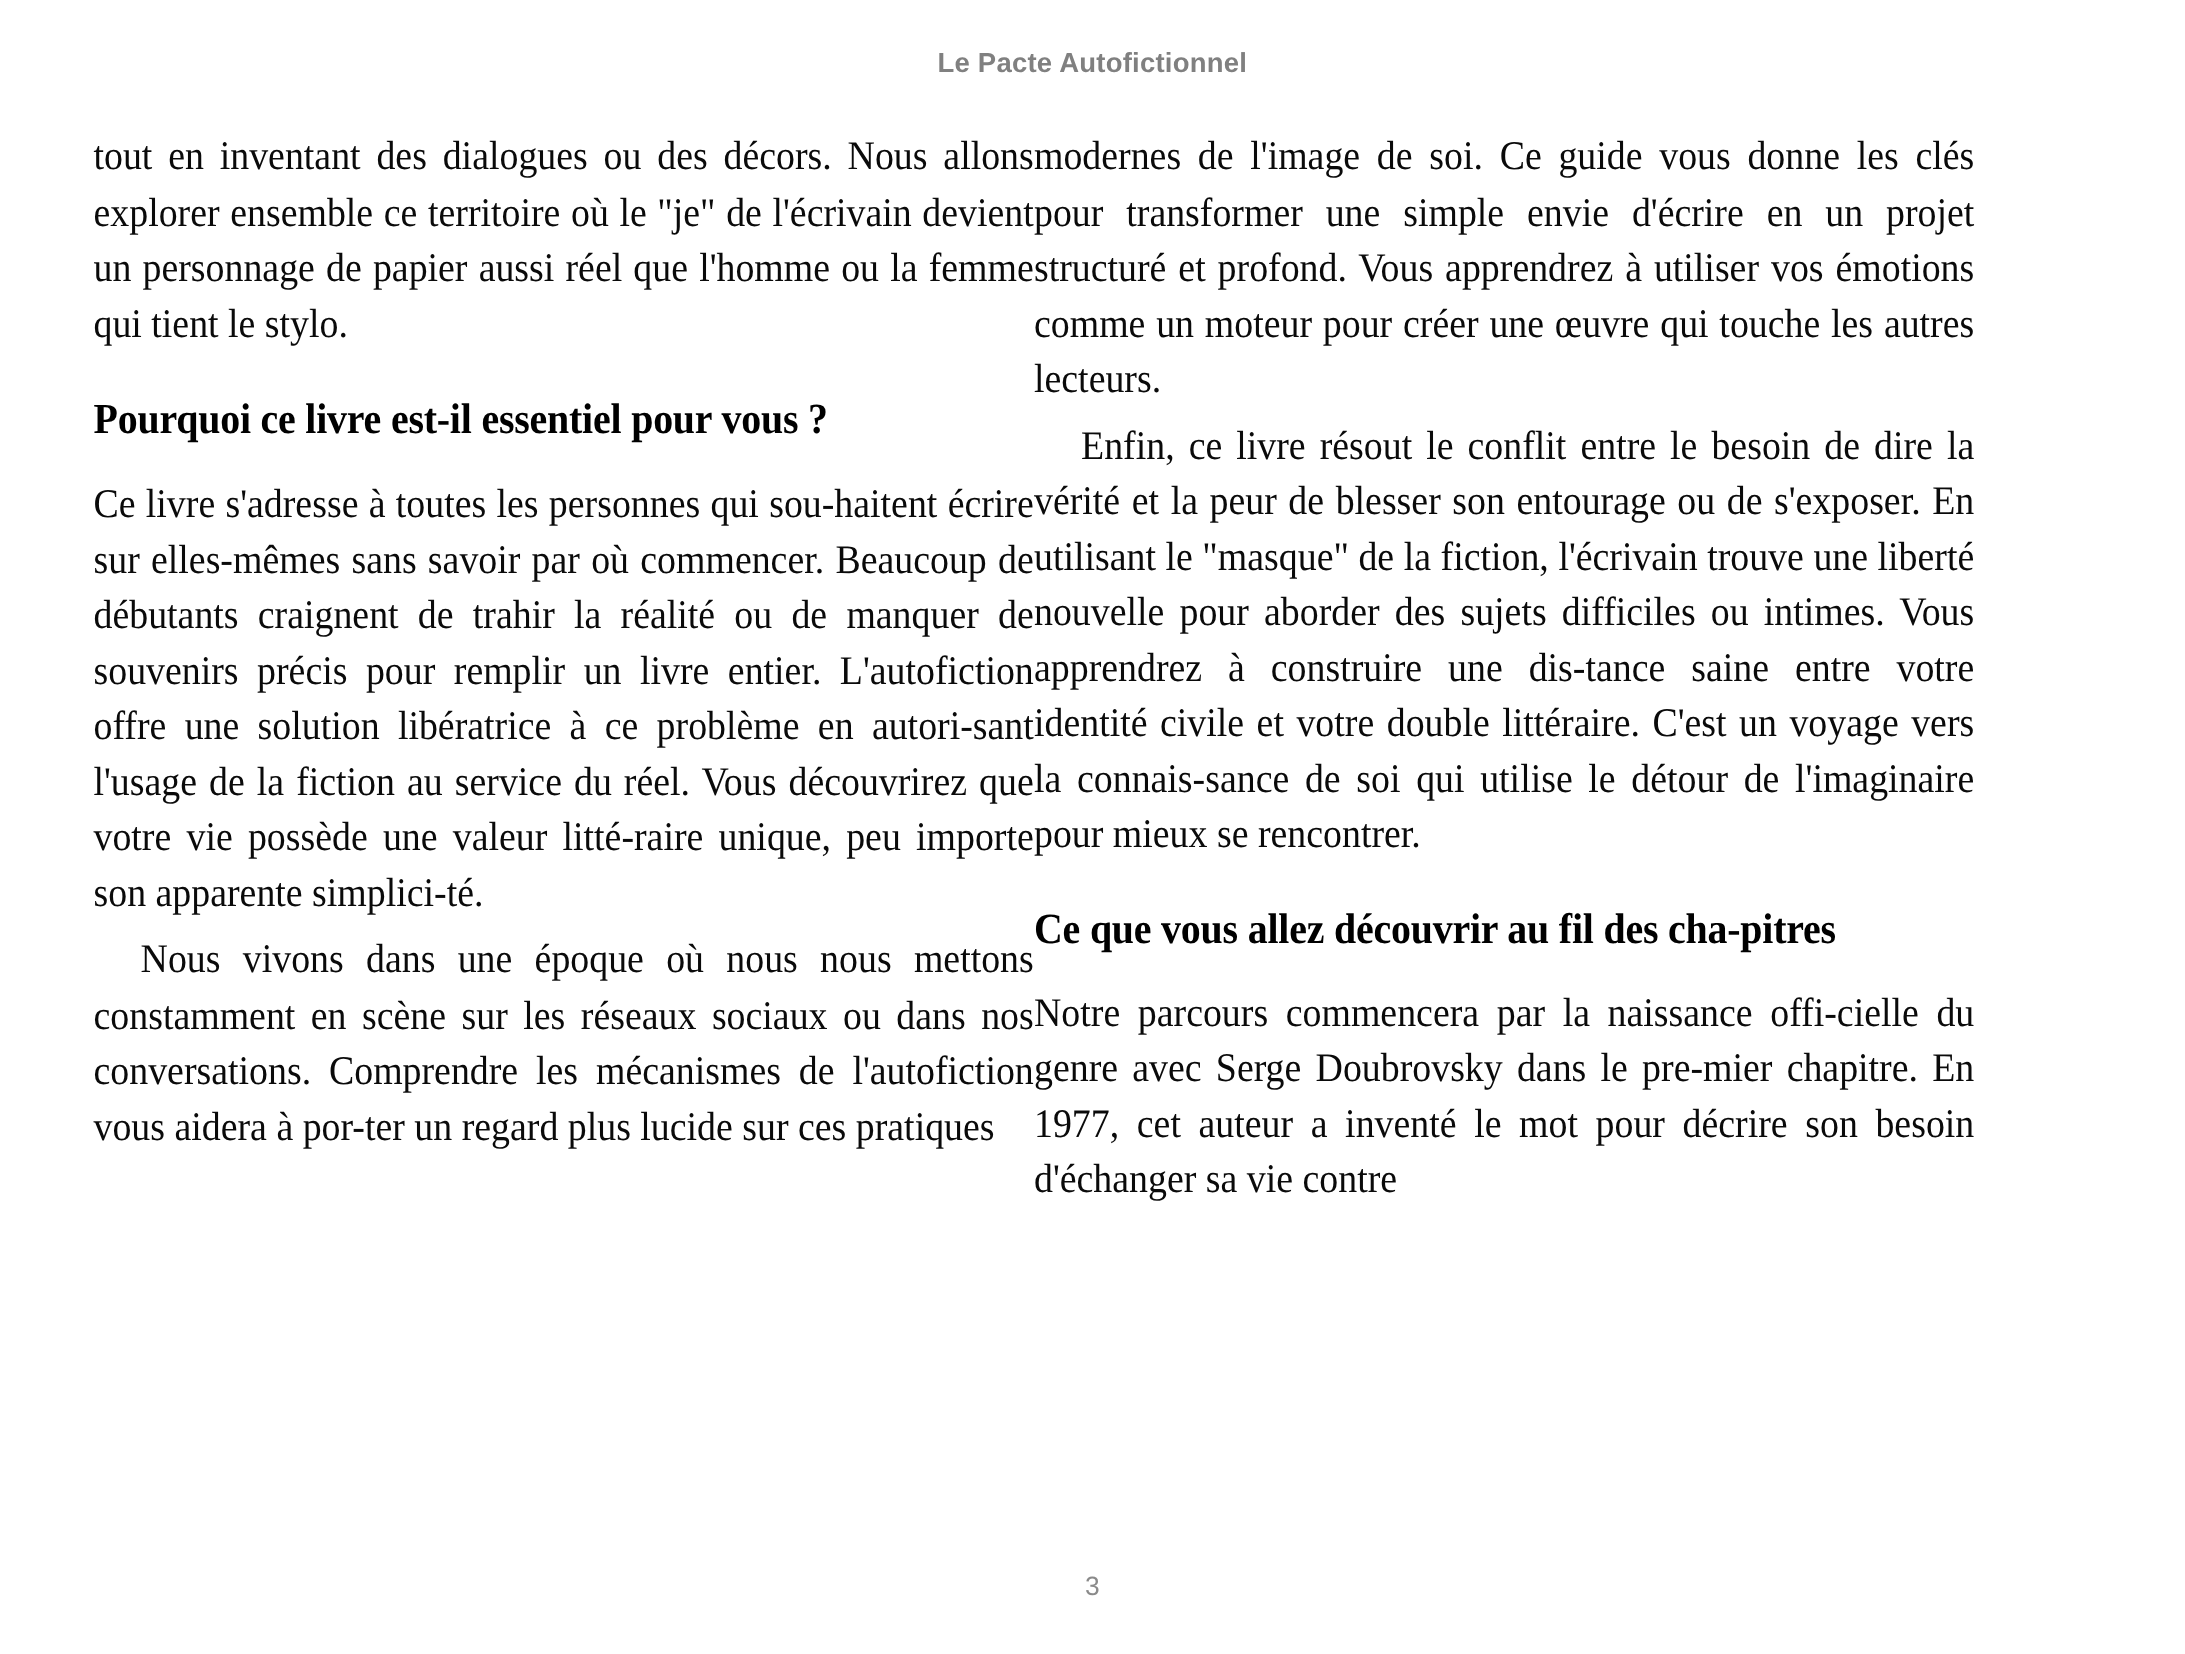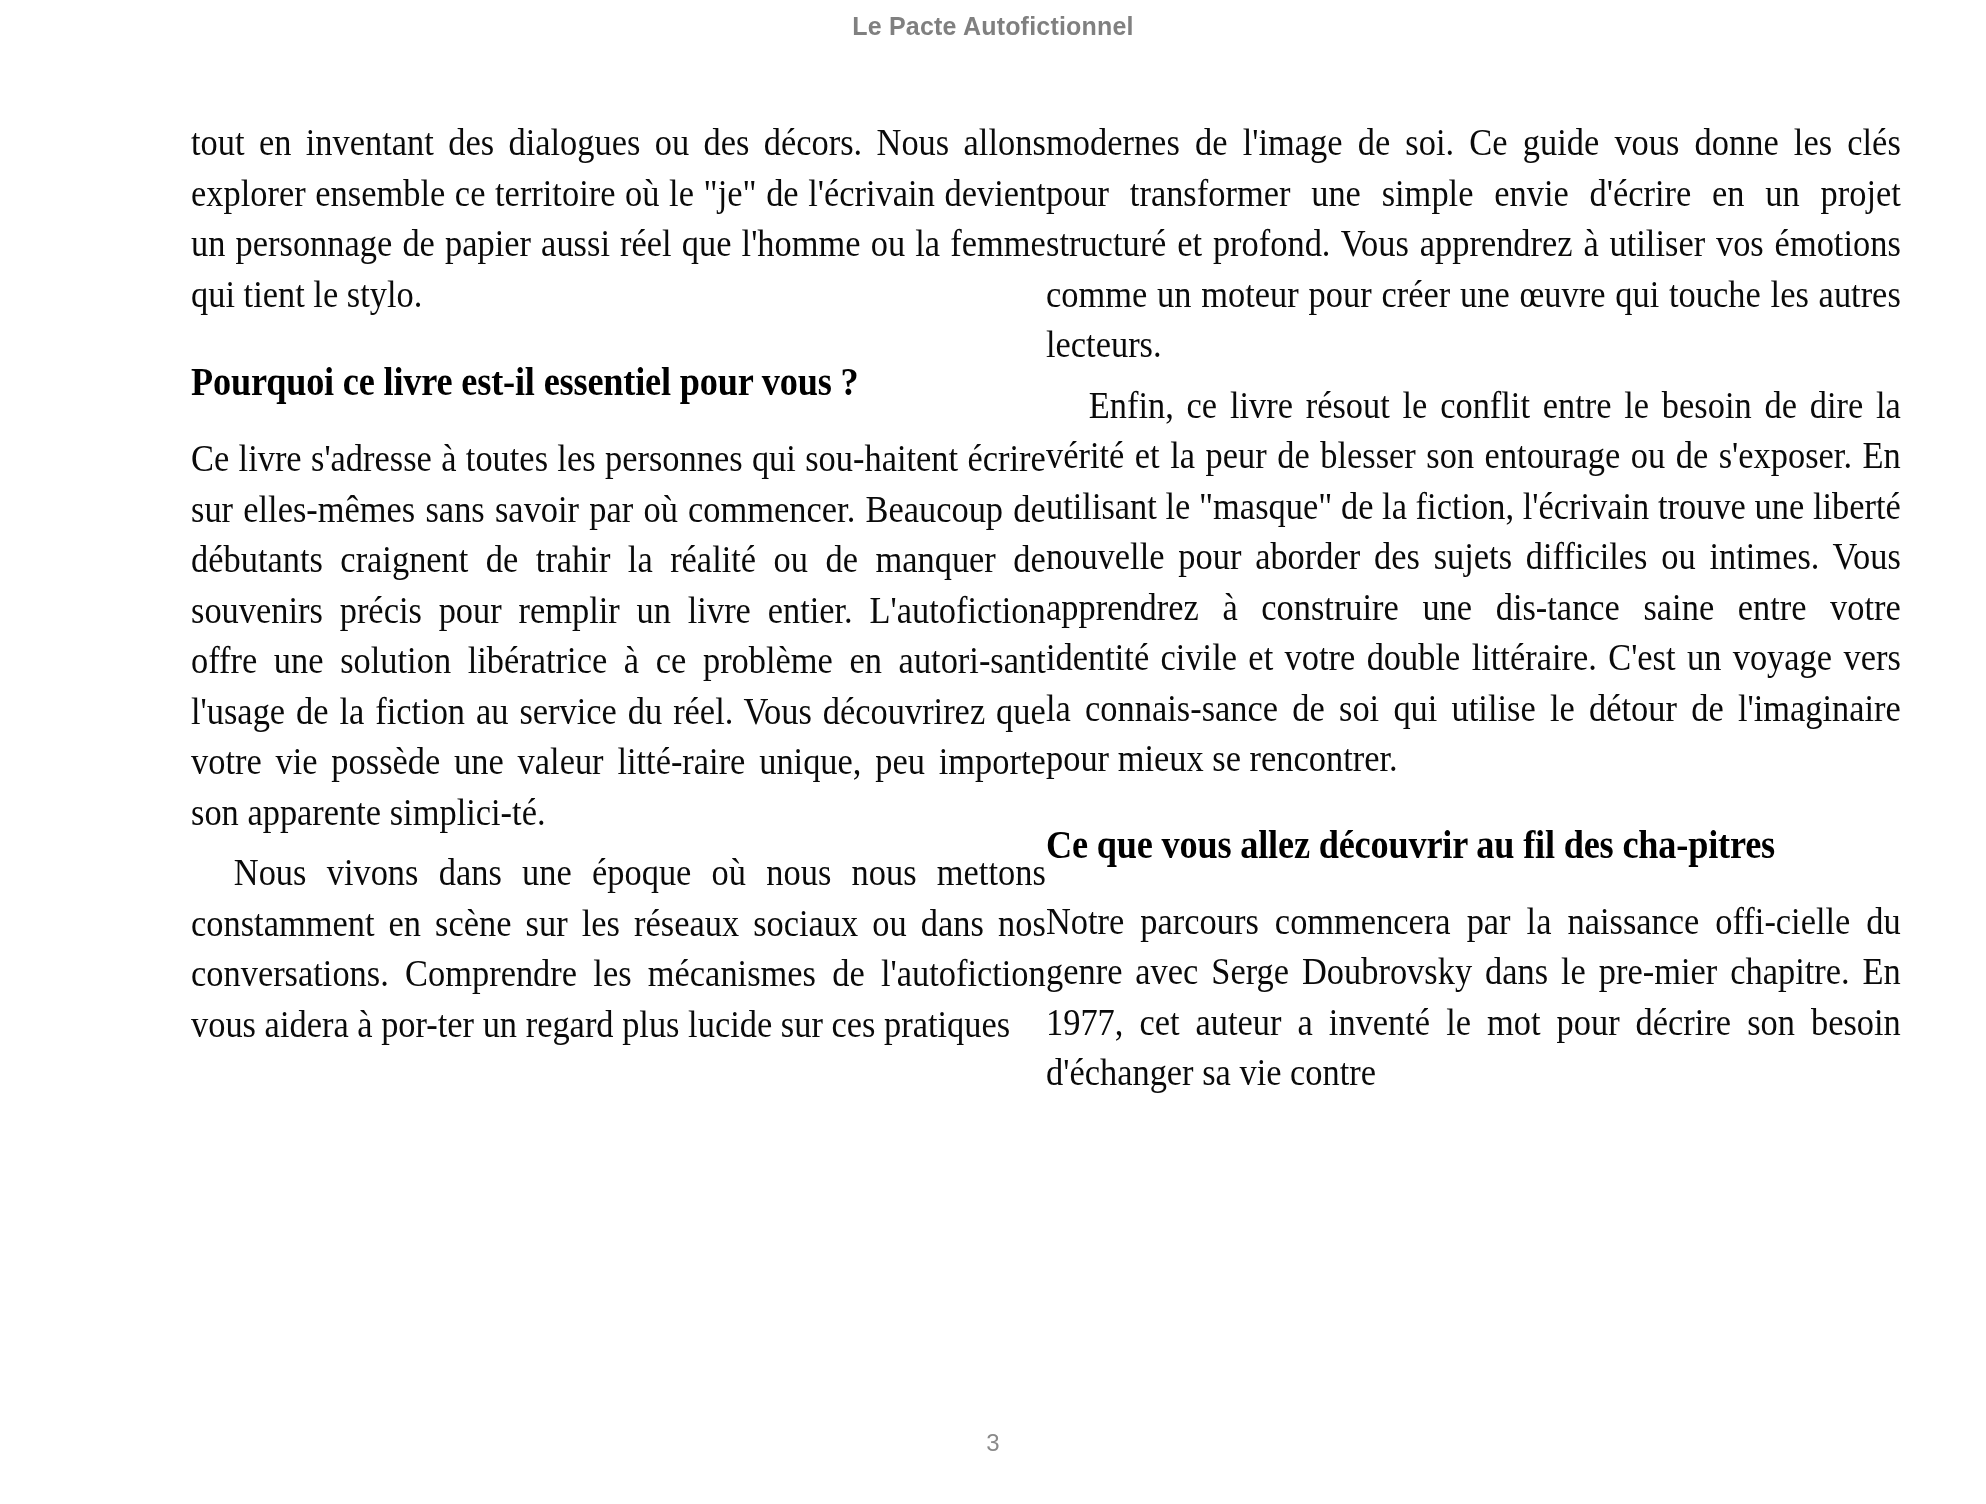--- a/index.html
+++ b/index.html
@@ -12,45 +12,45 @@
     width: 1986px;
     height: 1504px;
     background: #ffffff;
     box-sizing: border-box;
     overflow: hidden;
   }
 
   
   .running-header {
     position: absolute;
-    top: 12px;
+    top: 0;
     left: 0;
     width: 1986px;
     height: 72px;
     display: flex;
-    align-items: flex-start;
+    align-items: flex-end;
     justify-content: center;
   }
   .running-header-title {
     font-family: "Liberation Sans", sans-serif;
     font-weight: bold;
     font-size: 25px;
     color: #808080;
     letter-spacing: 0.2px;
   }
 
   
   .columns {
     position: absolute;
     top: 118px;
     left: 85px;
     width: 1816px;
     height: 1232px;
     display: flex;
-    justify-content: flex-end;
+    justify-content: flex-start;
   }
   .column {
     width: 855px;
     box-sizing: border-box;
   }
 
   
   .para {
     font-family: "Liberation Serif", "DejaVu Serif", serif;
     font-size: 37px;

